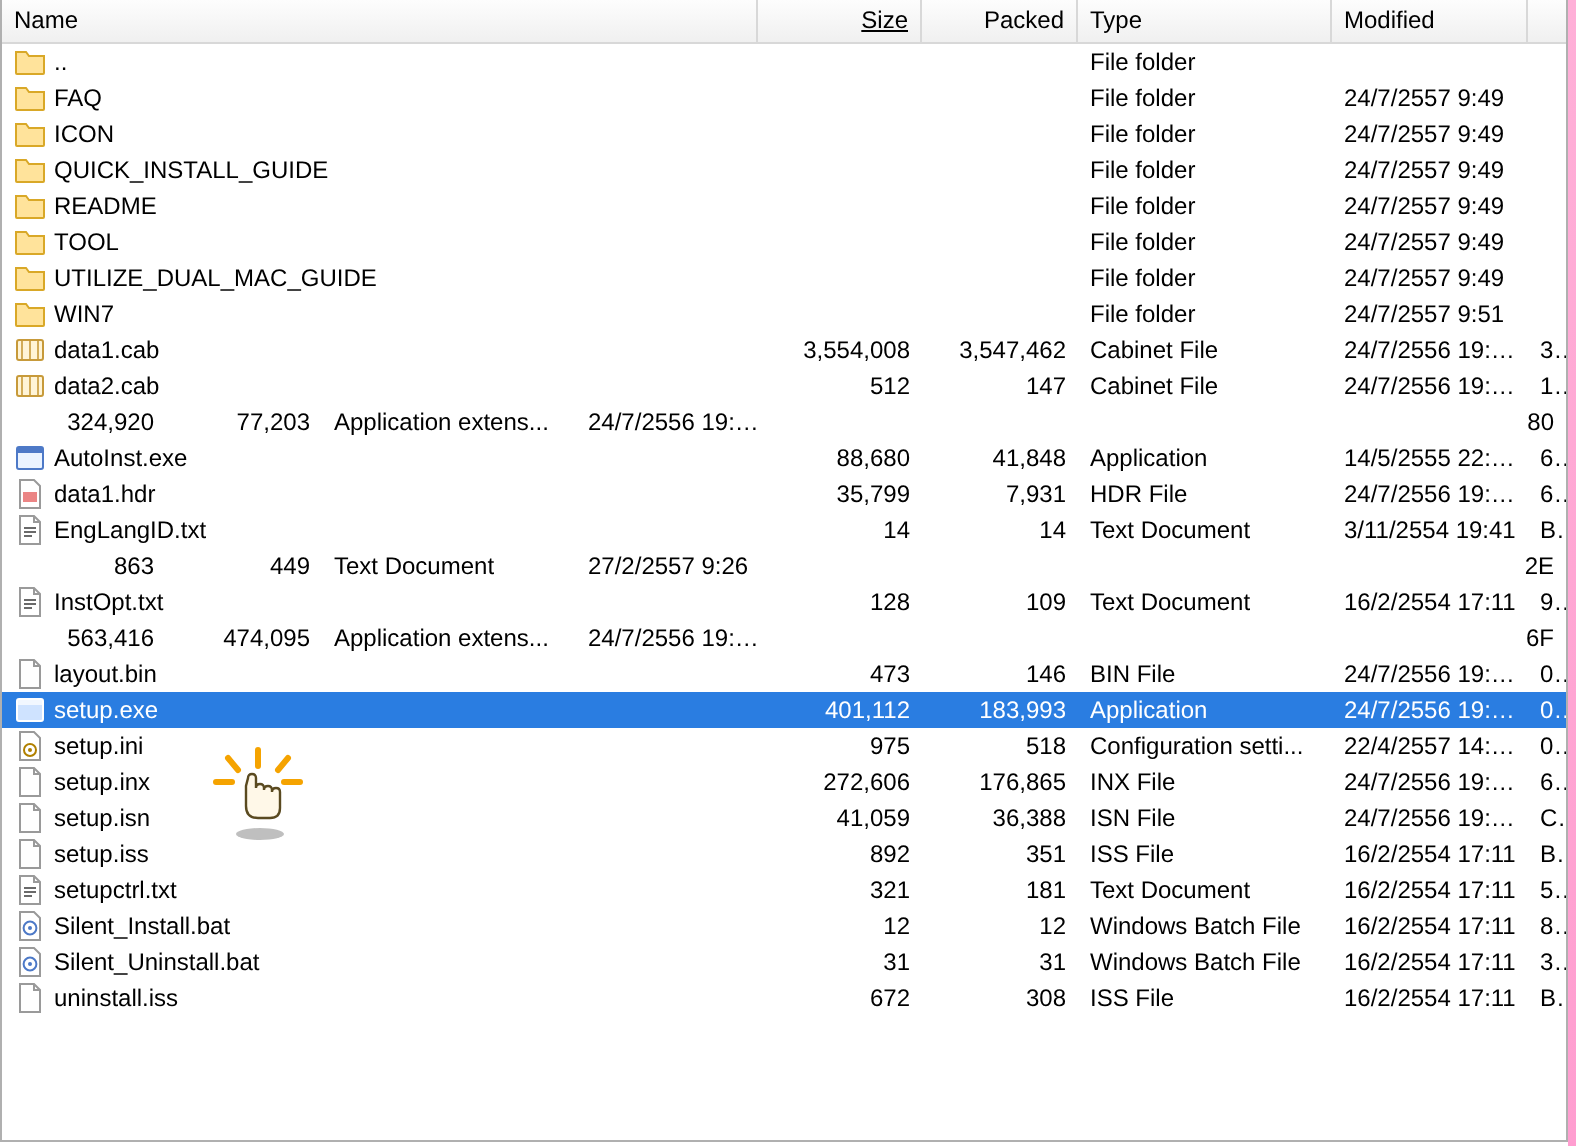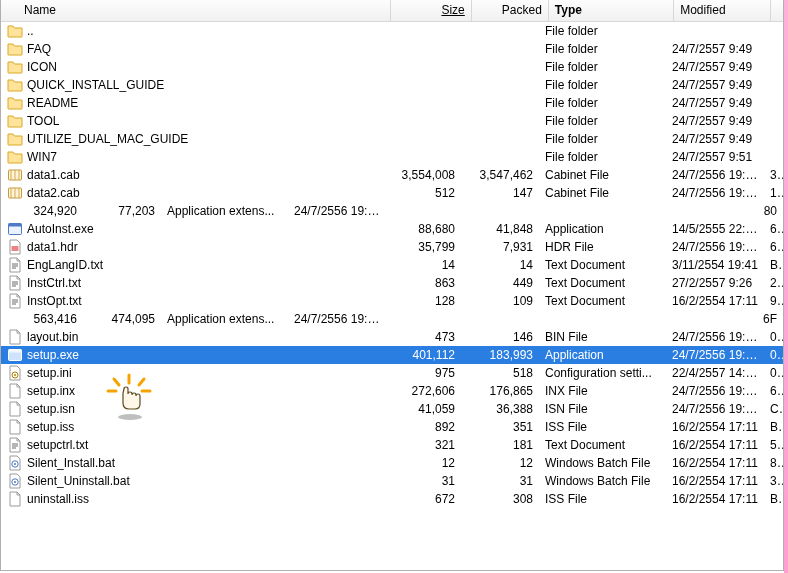--- a/index.html
+++ b/index.html
@@ -29,32 +29,31 @@
     right: 0; top: 0;
     width: 4px; height: 573px;
     background: linear-gradient(#ffb0d8, #ff9ed0);
   }
   .header {
     display: flex;
     height: 22px;
     background: linear-gradient(#fdfdfd, #f0f0f0);
     border-bottom: 1px solid #d8d8d8;
     user-select: none;
-    padding-left: 17px;
   }
   .hcol {
     border-right: 1px solid #d8d8d8;
     padding: 3px 6px 0 6px;
     overflow: hidden;
     white-space: nowrap;
   }
   .c-name { width: 378px; }
   .c-size { width: 82px; text-align: right; text-decoration: underline; }
   .c-packed { width: 78px; text-align: right; }
-  .c-type { width: 127px; font-weight: bold; }
+  .c-type { width: 127px; }
   .c-mod { width: 98px; }
   .c-extra { flex: 1; text-align: right; border-right: none; }
 
   .rows { }
   .row {
     display: flex;
     height: 18px;
     line-height: 18px;
     white-space: nowrap;
     cursor: default;
@@ -302,28 +301,20 @@
           </span>
           <span>EngLangID.txt</span>
         </div>
         <div class="cell size">14</div>
         <div class="cell packed">14</div>
         <div class="cell type">Text Document</div>
         <div class="cell mod">3/11/2554 19:41</div>
         <div class="cell extra">BD</div>
       </div>
       <div class="row">
-        <div class="cell name">
-          <span class="ic">
-            <svg>
-              <use href="#i-txt"></use>
-            </svg>
-          </span>
-          <span>InstCtrl.txt</span>
-        </div>
         <div class="cell size">863</div>
         <div class="cell packed">449</div>
         <div class="cell type">Text Document</div>
         <div class="cell mod">27/2/2557 9:26</div>
         <div class="cell extra">2E</div>
       </div>
       <div class="row">
         <div class="cell name">
           <span class="ic">
             <svg>

